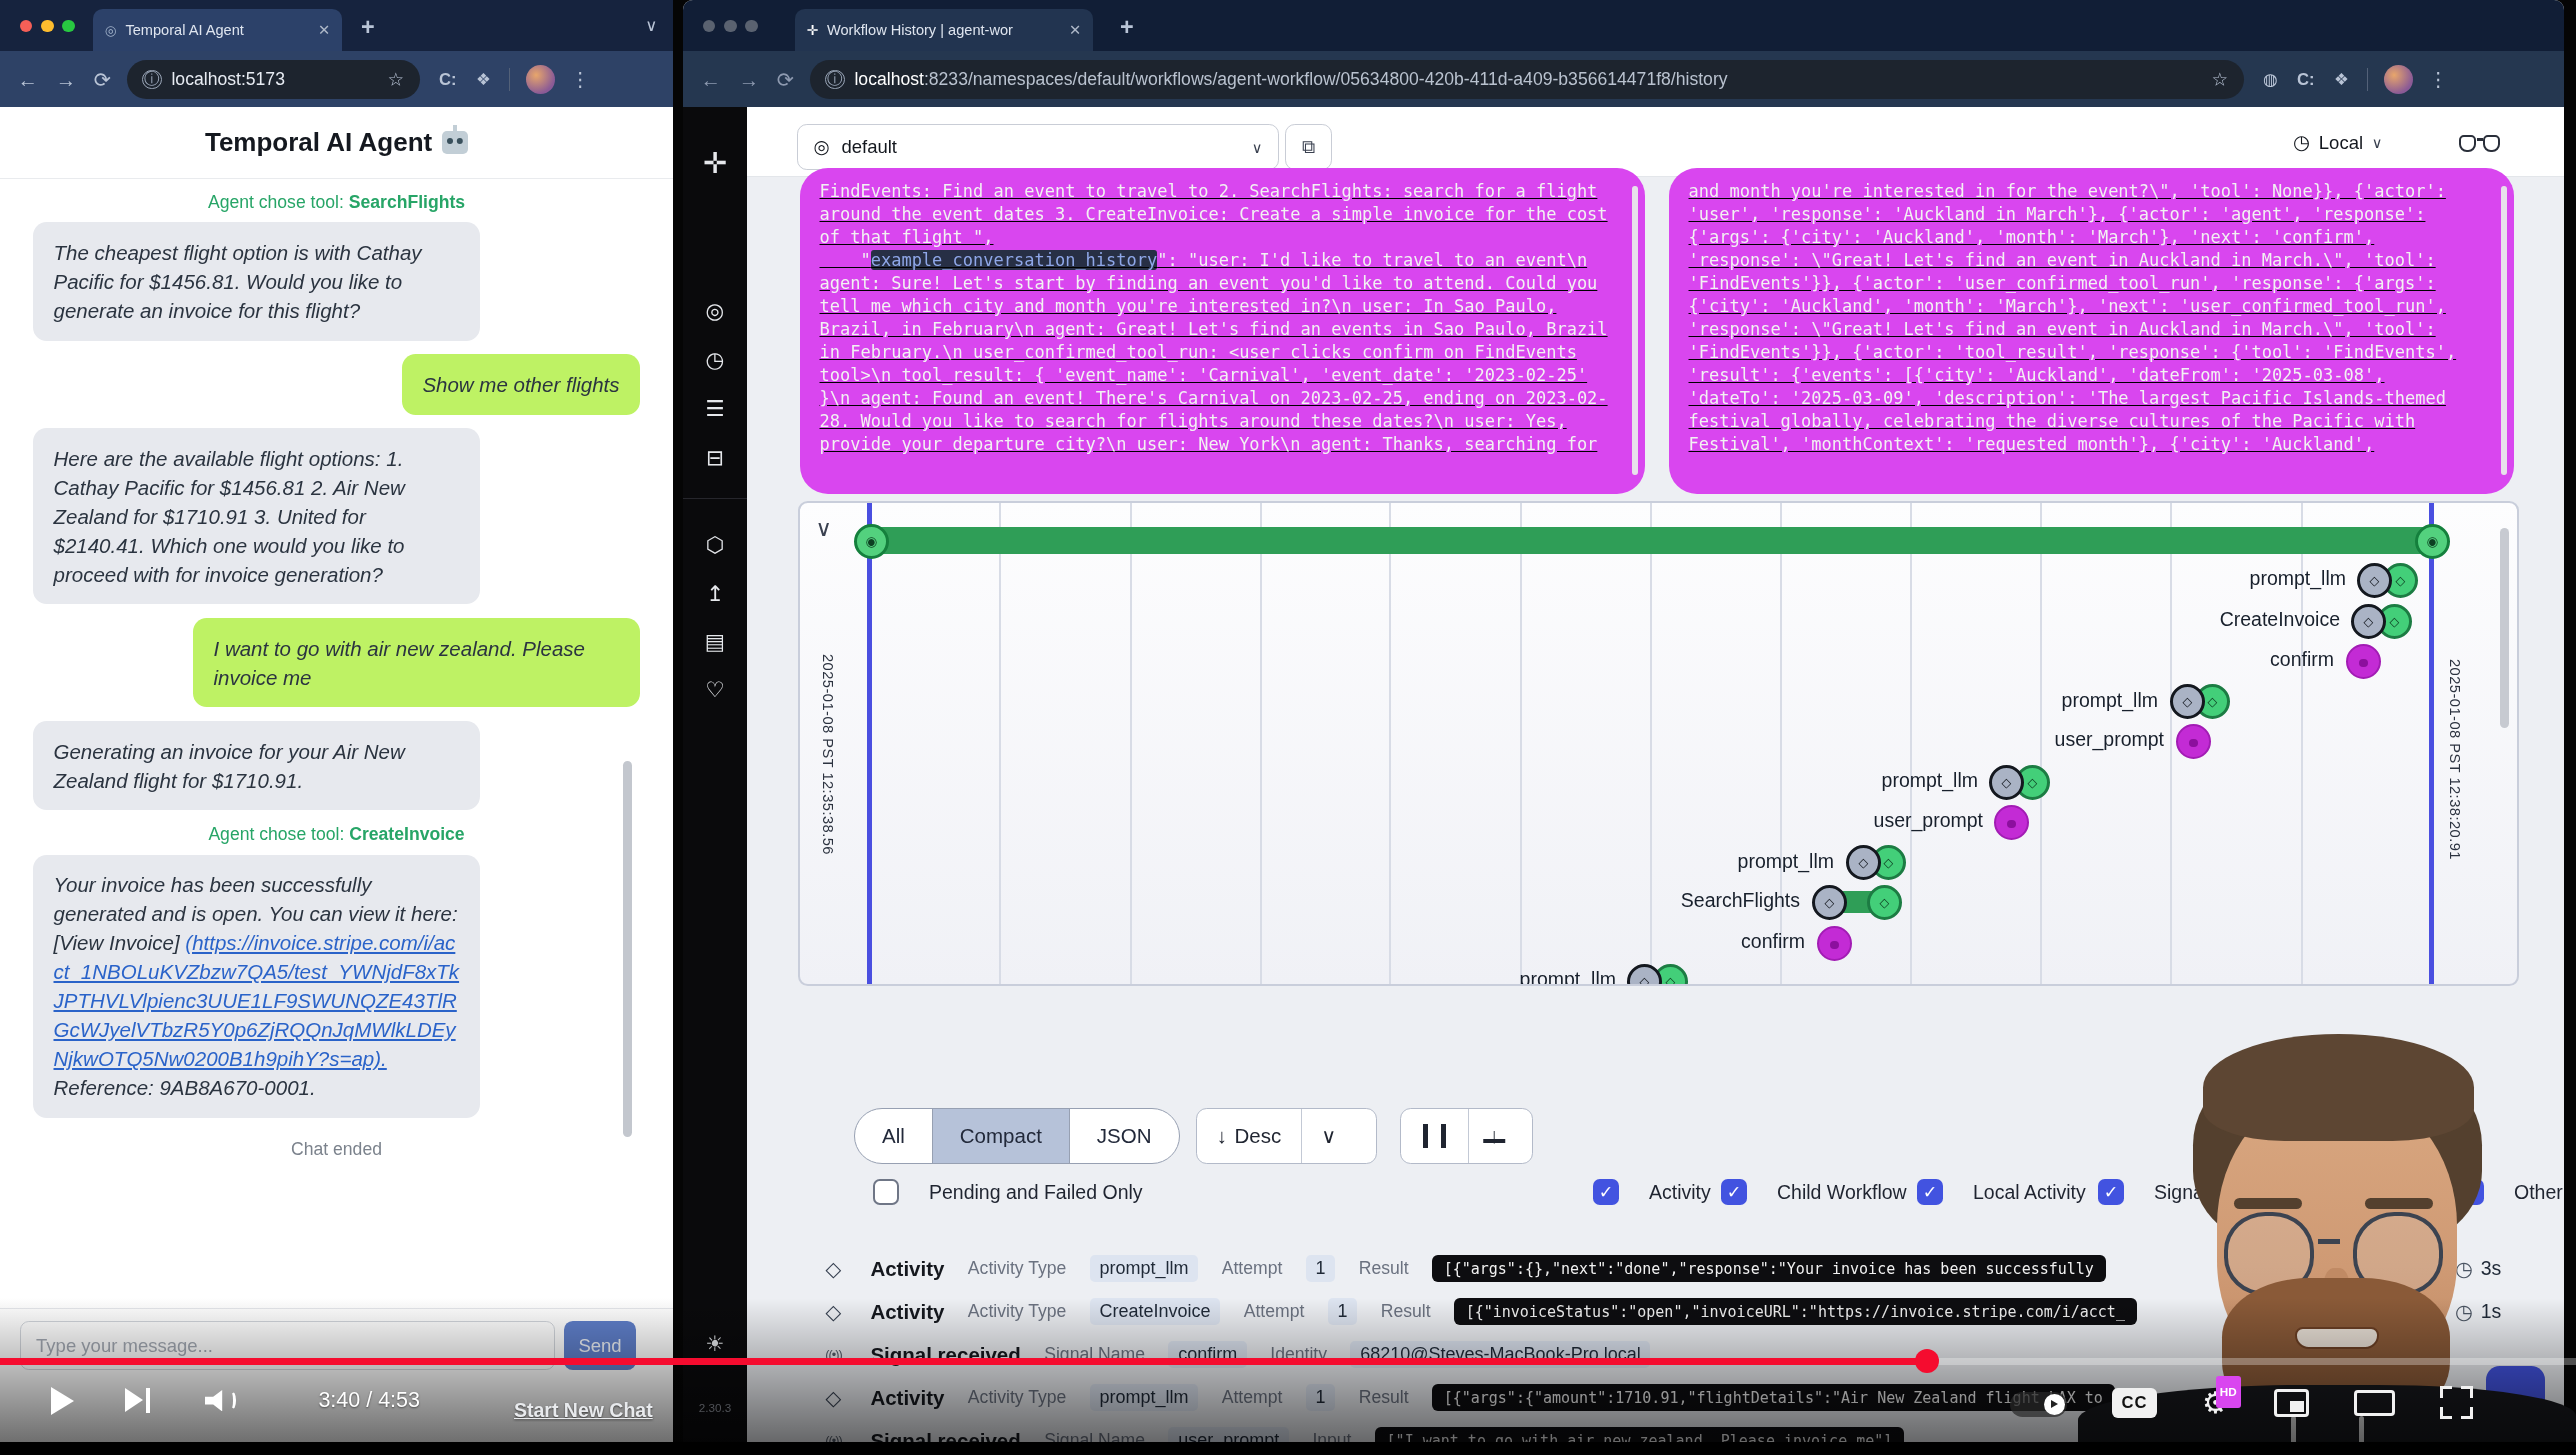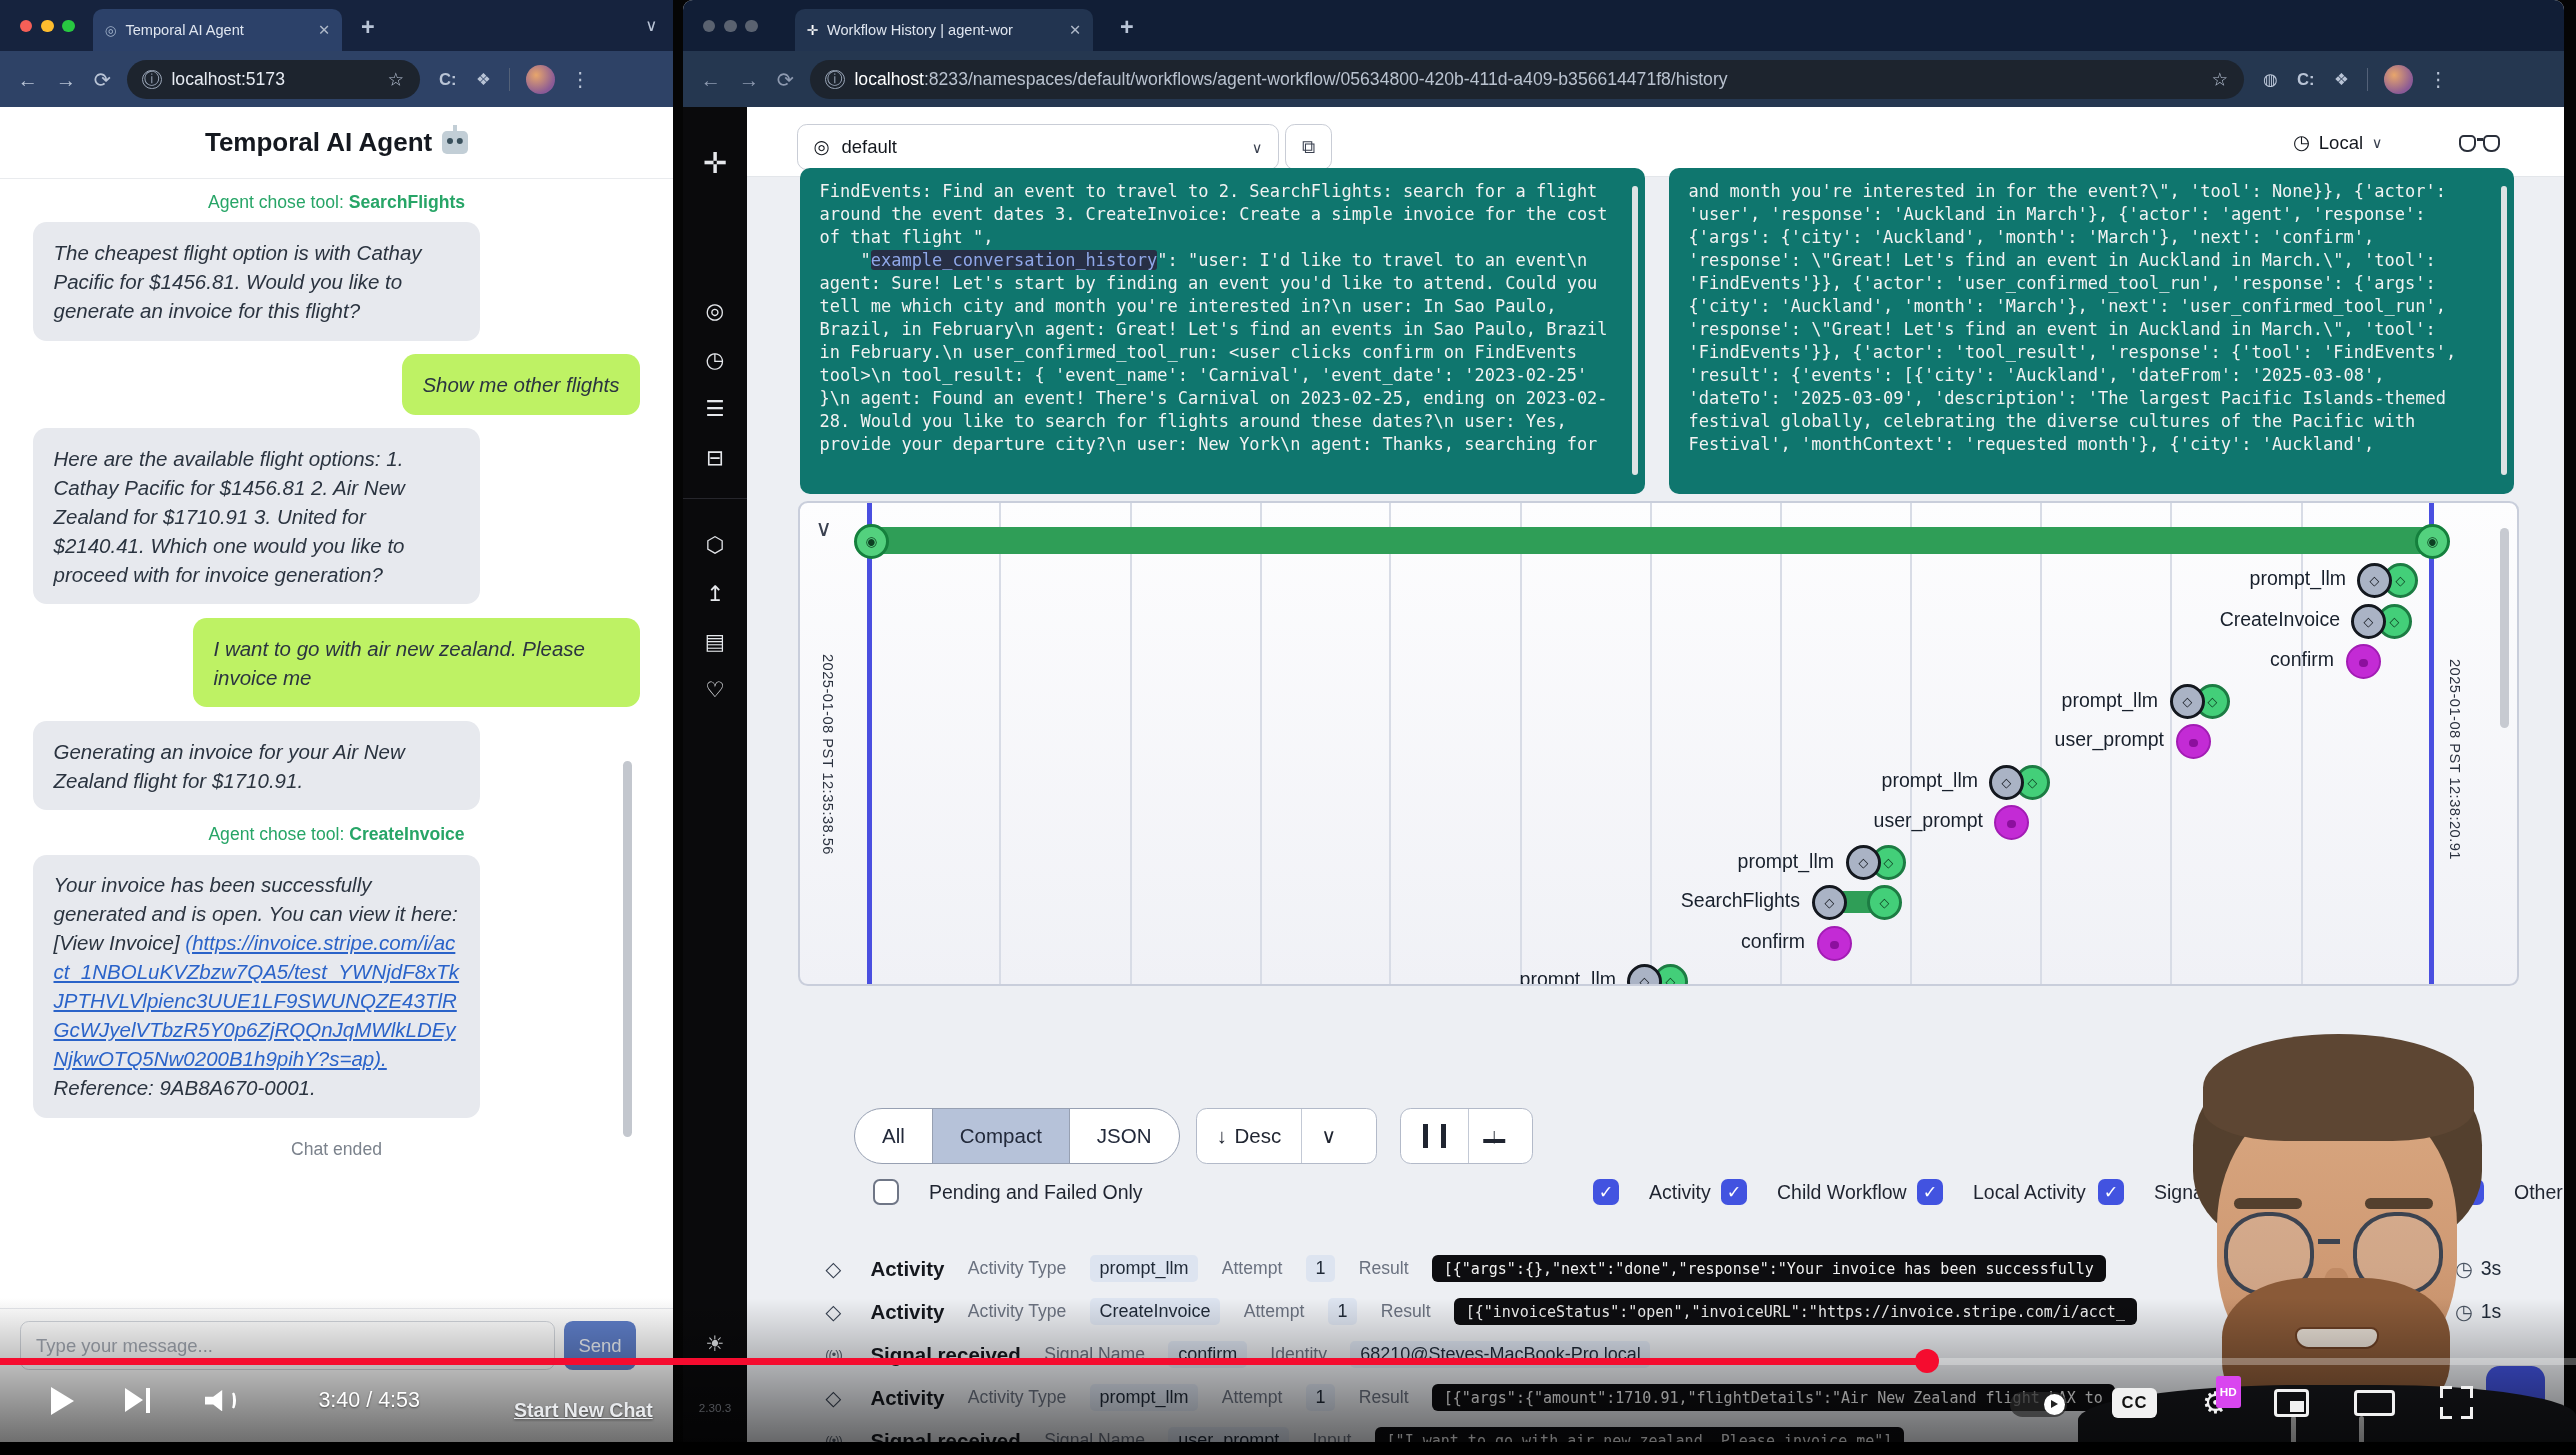--- a/index.html
+++ b/index.html
@@ -74,21 +74,21 @@
   .ns-select { position:absolute; left:114px; top:124px; width:482px; height:46px; background:#fff; border:1.5px solid #c9cdd6; border-radius:9.8px; display:flex; align-items:center; padding:0 15.6px; gap:11.7px; font-size:18.5px; color:#14181f; }
   .ns-chev { margin-left:auto; color:#3a4150; font-size:14.6px; }
   .ns-open { position:absolute; left:602px; top:124px; width:47px; height:46px; border:1.5px solid #c9cdd6; border-radius:9.8px; background:#fff; color:#3a4150; font-size:18.5px; text-align:center; line-height:43px; }
   .tz { position:absolute; left:1610px; top:131px; display:flex; align-items:center; gap:8.8px; font-size:18.5px; color:#14181f; }
   .tz .clock { font-size:19.5px; }
   .glasses { position:absolute; left:1774px; top:133px; width:45px; height:23.4px; }
   .glasses span { position:absolute; top:2px; width:16.6px; height:16.6px; border:2.4px solid #2a2f3a; border-radius:4.9px 4.9px 7.8px 7.8px; }
   .glasses span:first-child{left:2px}.glasses span:last-child{right:2px}
   .glasses:after { content:""; position:absolute; left:19.5px; top:4.9px; width:6.8px; height:2.9px; background:#2a2f3a; }
 
-  .codebox { position:absolute; top:168px; width:845px; height:326px; background:#0f766e; border-radius:10px; padding:11.7px 13.7px 9.8px 19.5px; overflow:hidden; z-index:2; }
+  .codebox { position:absolute; top:168px; width:845px; height:326px; background:#d946ef; border-radius:28px; padding:11.7px 13.7px 9.8px 19.5px; overflow:hidden; z-index:2;text-decoration:underline; }
   .codebox.left { left:117px; } .codebox.right { left:986px; }
   .cline { font-family:"DejaVu Sans Mono","Liberation Mono",monospace; font-size:17px; line-height:23px; color:#f2f2f2; white-space:pre; }
   .cline .key { color:#8fa7e8; background:#272f45; border-radius:2.9px; }
   .cscroll { position:absolute; right:6.8px; top:17.6px; width:5.9px; height:289px; background:#e9e9ea; border-radius:2.9px; opacity:.95; }
 
   .eh-title { position:absolute; left:117px; top:544px; font-size:30px; font-weight:bold; color:#15181e; }
   .chart { position:absolute; left:115px; top:501px; width:1721px; height:485px; background:linear-gradient(180deg,#fdfdfe 0%,#f0f1f6 100%); border:2px solid #c9cedb; border-radius:9.8px; overflow:hidden; }
   .gline { position:absolute; top:0; width:1.5px; height:100%; background:#d8dce6; }
   .bline { position:absolute; top:0; width:4.9px; height:100%; background:#4a4fe0; }
   .gbar { position:absolute; background:#2f9e57; }

